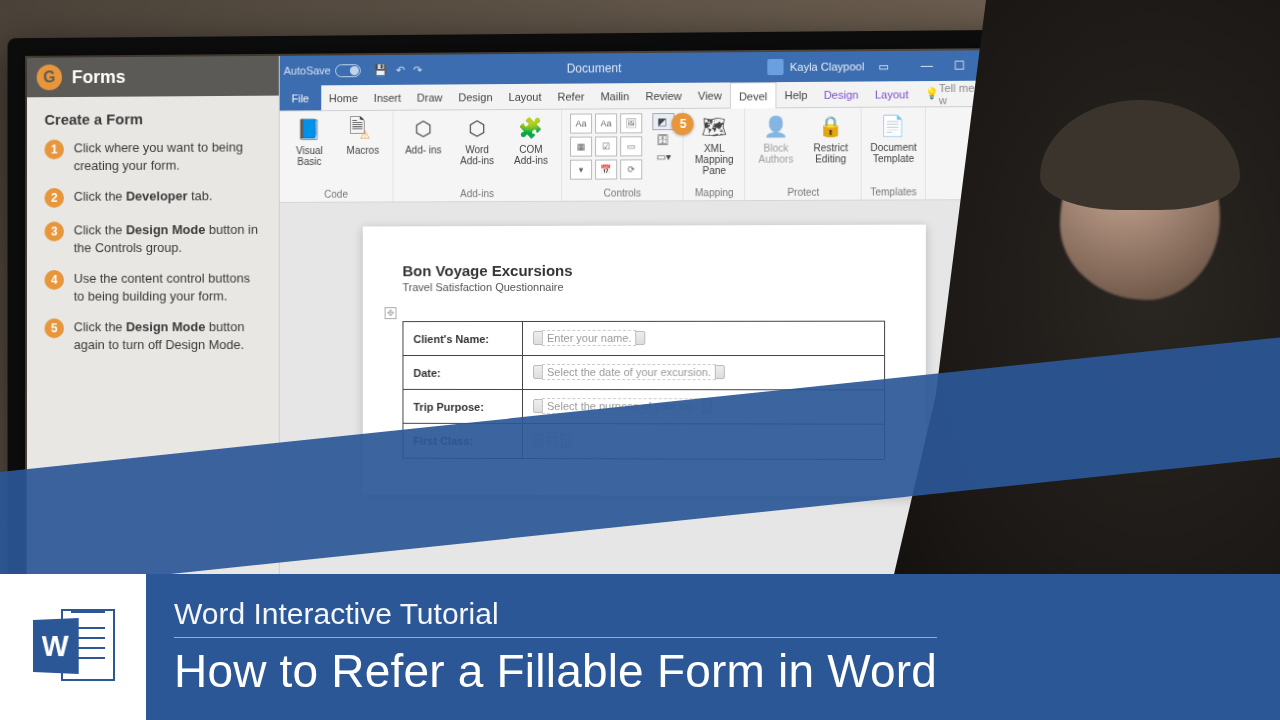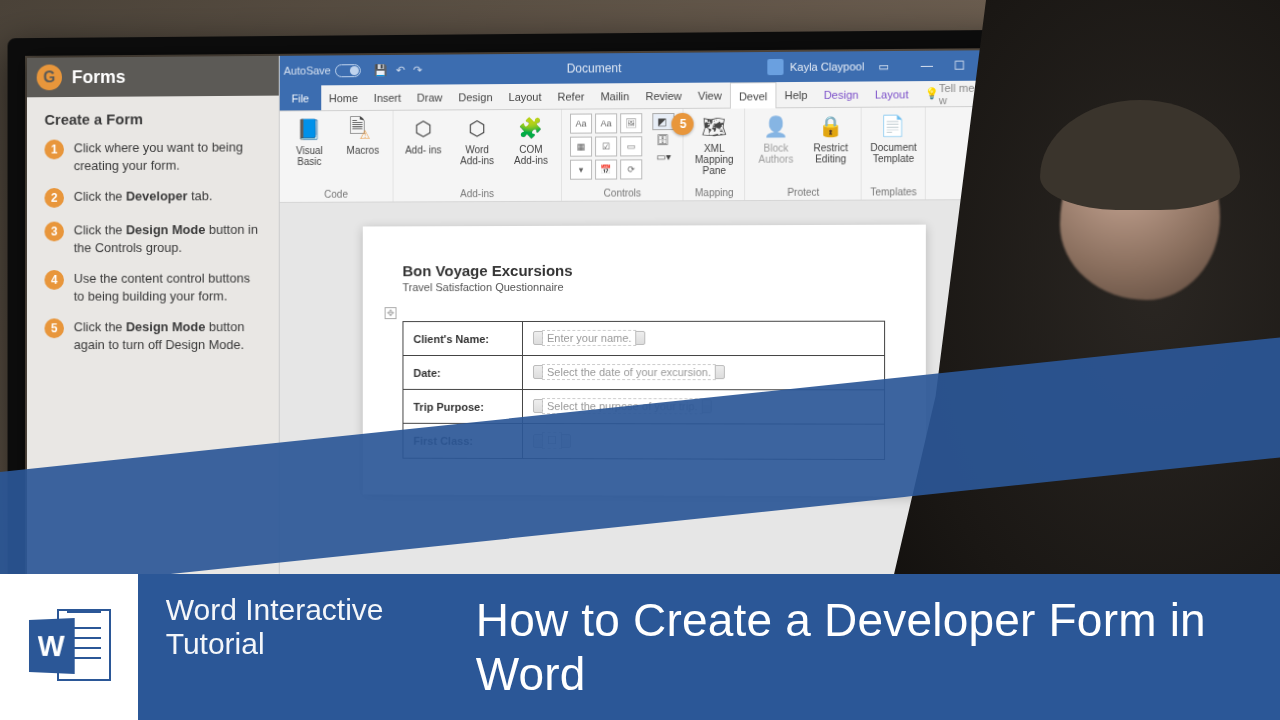--- a/index.html
+++ b/index.html
@@ -308,21 +308,21 @@
     position:absolute; left:0; top:14px;
     width:48px;height:54px;
     background:#2b5797;
     transform: perspective(200px) rotateY(-18deg);
     display:flex;align-items:center;justify-content:center;
     color:#fff;font-weight:bold;font-size:30px;
     font-family: "Segoe UI", sans-serif;
   }
   .overlay .titles {
     color:#fff; padding-left: 28px;
-    display:flex;flex-direction:row;gap:2px;
+    display:flex;flex-direction:column;gap:2px;
   }
   .overlay .line1 { font-size: 30px; font-weight: 400; opacity:.95;}
   .overlay .line2 { font-size: 46px; font-weight: 400; letter-spacing:.2px;}
   .overlay .divider {
     height:1px;background:rgba(255,255,255,.5);
     margin: 4px 0;
   }
 
   
   .bezel {
@@ -583,16 +583,16 @@
   <div class="bar">
     <div class="wordlogo">
       <div class="wicon">
         <div class="back"></div>
         <div class="front">W</div>
       </div>
     </div>
     <div class="titles">
       <div class="line1">Word Interactive Tutorial</div>
       <div class="divider"></div>
-      <div class="line2">How to Create a Developer Form in Word</div>
+      <div class="line2">How to Refer a Fillable Form in Word</div>
     </div>
   </div>
 </div>
 
 </body></html>

